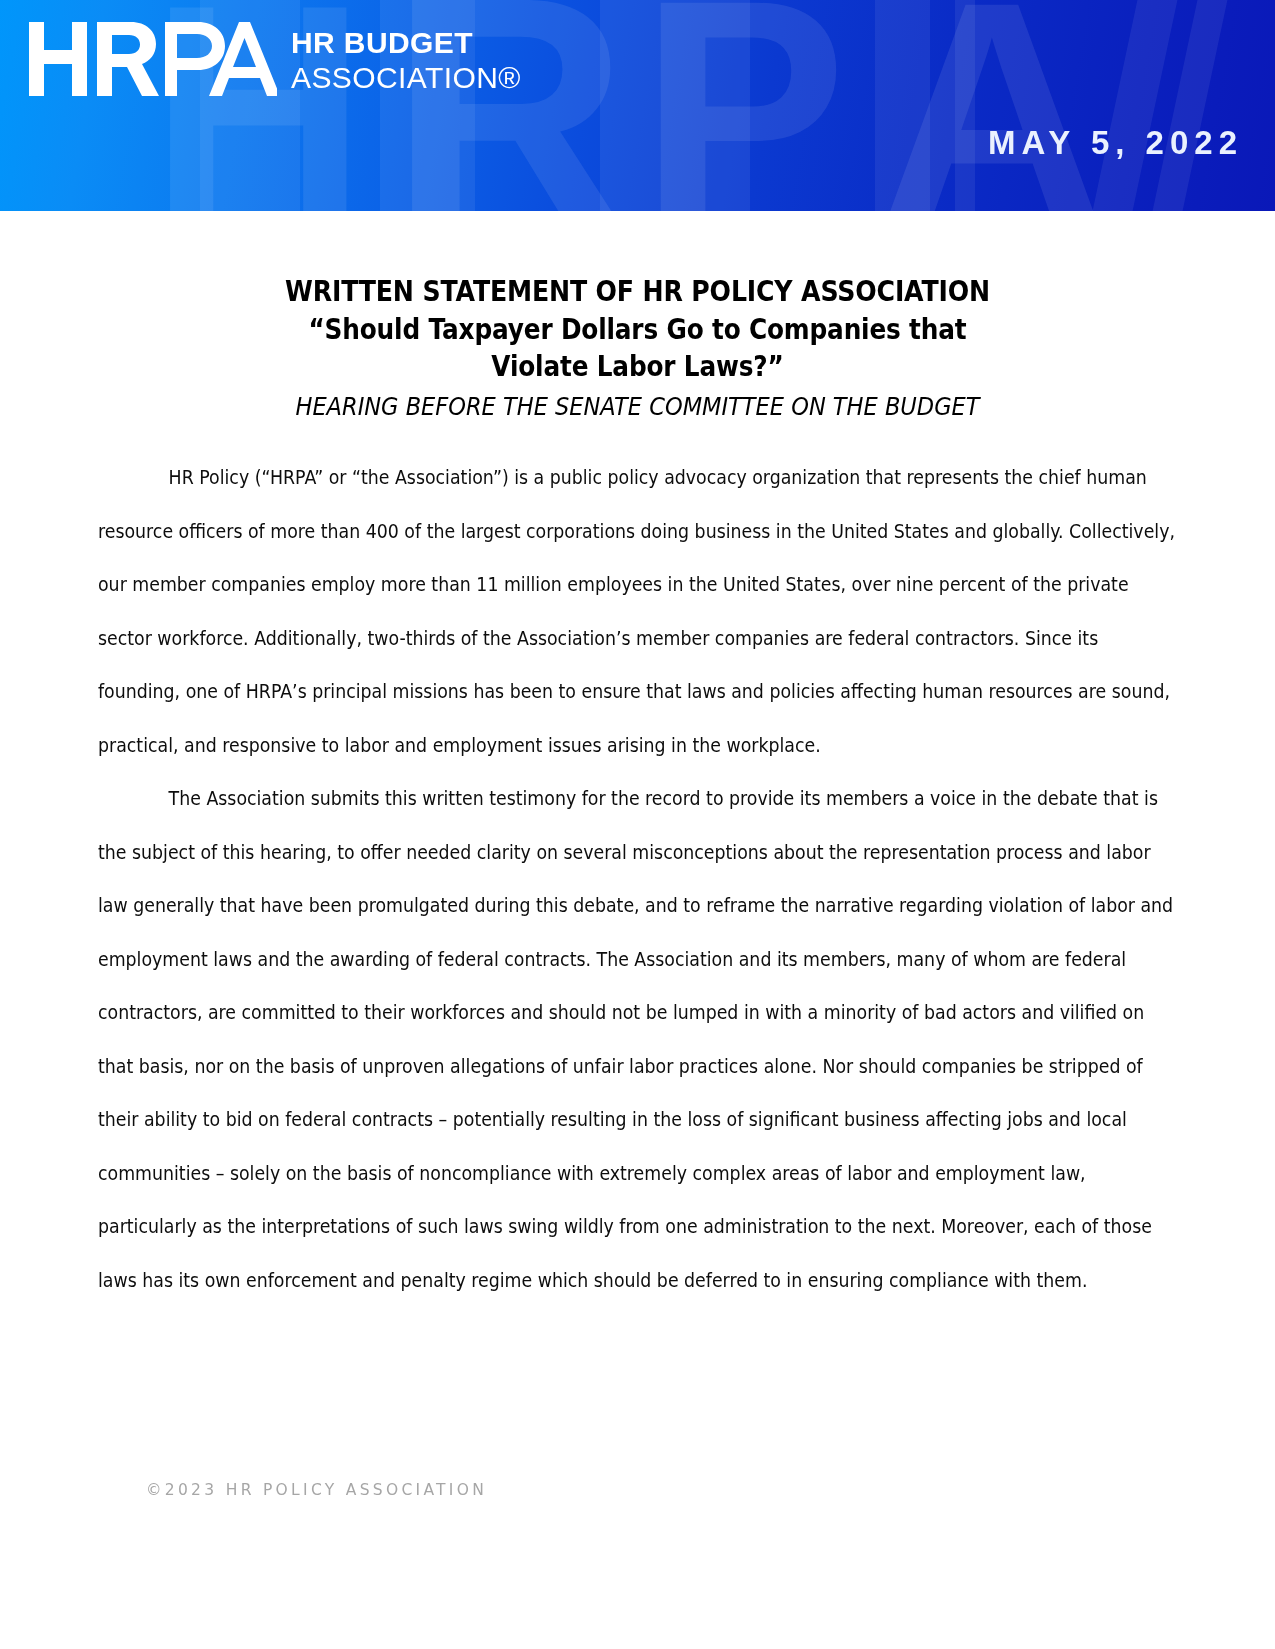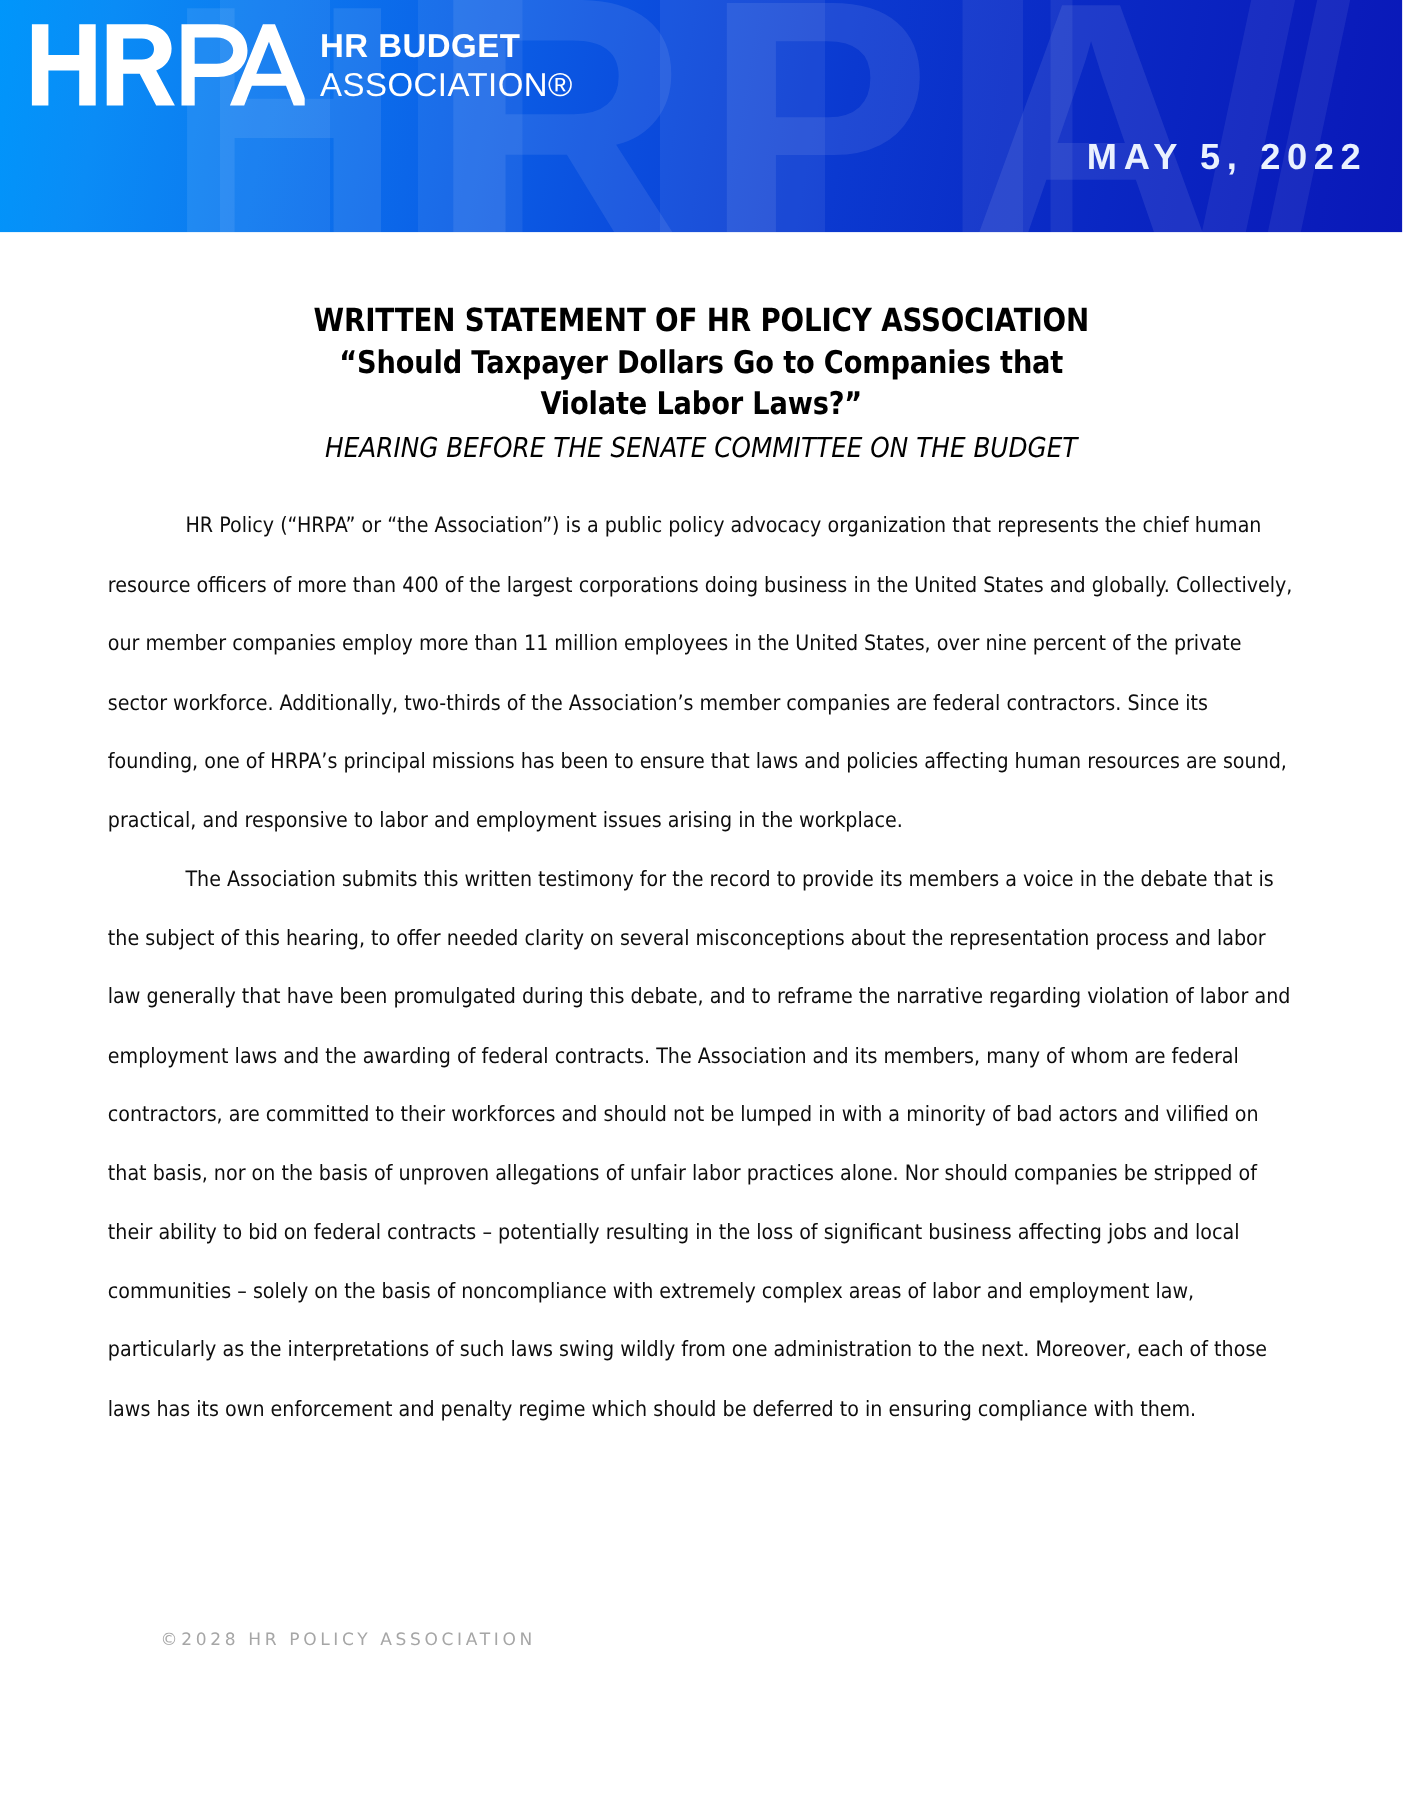--- a/index.html
+++ b/index.html
@@ -217,15 +217,15 @@
       <div class="doc-subtitle-q">Violate Labor Laws?”</div>
       <div class="doc-hearing">HEARING BEFORE THE SENATE COMMITTEE ON THE BUDGET</div>
     </div>
 
     <div class="body-text">
       <p class="para"><span class="indent"></span><span>HR Policy (“HRPA” or “the Association”) is a public policy advocacy organization that represents the chief human resource officers of more than 400 of the largest corporations doing business in the United States and globally. Collectively, our member companies employ more than 11 million employees in the United States, over nine percent of the private sector workforce. Additionally, two-thirds of the Association’s member companies are federal contractors. Since its founding, one of HRPA’s principal missions has been to ensure that laws and policies affecting human resources are sound, practical, and responsive to labor and employment issues arising in the workplace.</span></p>
       <p class="para"><span class="indent"></span><span>The Association submits this written testimony for the record to provide its members a voice in the debate that is the subject of this hearing, to offer needed clarity on several misconceptions about the representation process and labor law generally that have been promulgated during this debate, and to reframe the narrative regarding violation of labor and employment laws and the awarding of federal contracts. The Association and its members, many of whom are federal contractors, are committed to their workforces and should not be lumped in with a minority of bad actors and vilified on that basis, nor on the basis of unproven allegations of unfair labor practices alone. Nor should companies be stripped of their ability to bid on federal contracts – potentially resulting in the loss of significant business affecting jobs and local communities – solely on the basis of noncompliance with extremely complex areas of labor and employment law, particularly as the interpretations of such laws swing wildly from one administration to the next. Moreover, each of those laws has its own enforcement and penalty regime which should be deferred to in ensuring compliance with them.</span></p>
     </div>
   </div>
 
-  <div class="footer-copy">©2028 HR POLICY ASSOCIATION</div>
+  <div class="footer-copy">©2023 HR POLICY ASSOCIATION</div>
 
 </div>
 
 </body></html>

